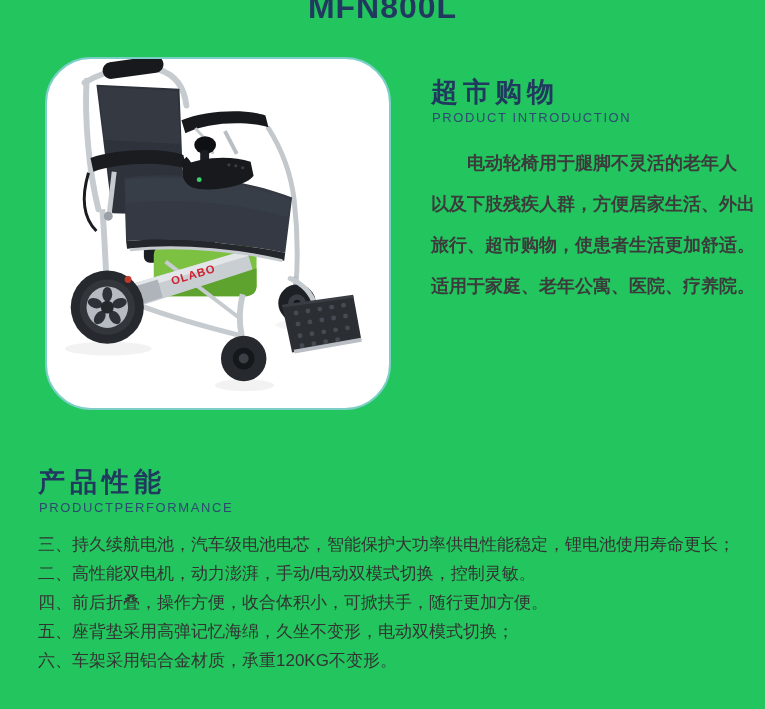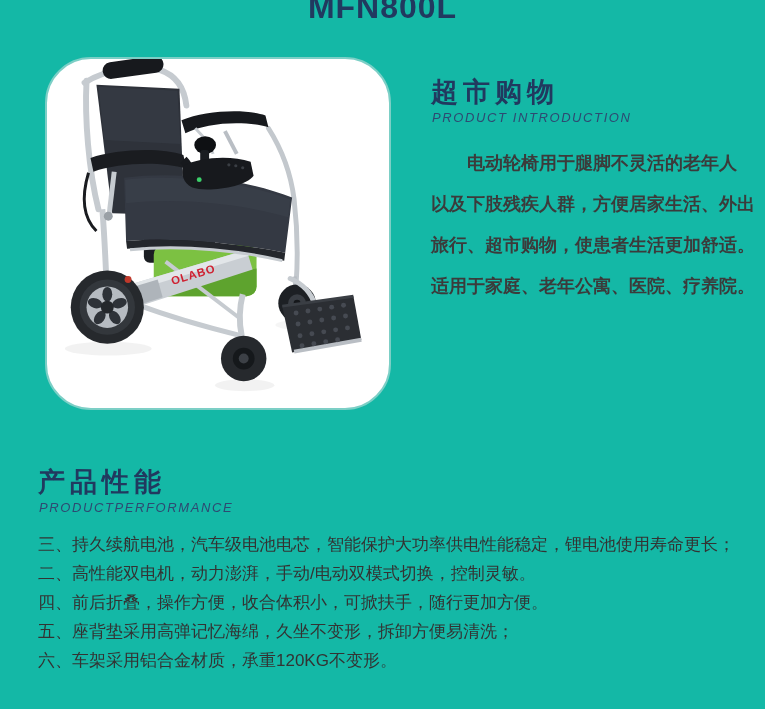--- a/index.html
+++ b/index.html
@@ -1,17 +1,17 @@
 <!DOCTYPE html>
 <html><head>
 <meta charset="utf-8">
 <style>
   html,body{margin:0;padding:0;background:#ffffff;}
   .page{
-    position:relative;width:765px;height:709px;overflow:hidden;background:#14b8a6;
+    position:relative;width:765px;height:709px;overflow:hidden;background:#22c55e;
     font-family:"Liberation Sans","DejaVu Sans",sans-serif;
   }
   
   .model-title{
     position:absolute;top:-9px;left:0;right:0;text-align:center;
     font-size:32px;line-height:32px;font-weight:bold;color:#21395f;letter-spacing:1px;
   }
   
   .product-card{
     position:absolute;left:45px;top:57px;width:346px;height:353px;
@@ -19,21 +19,20 @@
     overflow:hidden;
   }
   .product-card svg{display:block;width:100%;height:100%;}
   
   .sec-heading{
     margin:0;font-size:27px;line-height:32px;font-weight:bold;color:#21395f;letter-spacing:5px;
   }
   .sec-subheading{
     margin:2px 0 0 1px;font-size:13px;line-height:16px;color:#2e4a72;letter-spacing:1.6px;
     font-weight:normal;
-    font-style:italic;
   }
   
   .intro{position:absolute;left:431px;top:76px;width:330px;}
   .intro-body{margin-top:17px;width:326px;font-size:18px;line-height:41px;color:#3b3b3b;font-weight:bold;}
   .intro-line{white-space:nowrap;}
   .intro-line.indent{text-indent:2em;}
   
   .performance{position:absolute;left:38px;top:466px;width:722px;}
   .perf-list{margin-top:14px;font-size:17px;line-height:29px;color:#333333;}
   .perf-item{white-space:nowrap;}
@@ -163,18 +162,18 @@
     </div>
   </section>
 
   <section class="performance">
     <h2 class="sec-heading">产品性能</h2>
     <div class="sec-subheading">PRODUCTPERFORMANCE</div>
     <div class="perf-list">
       <div class="perf-item">三、持久续航电池，汽车级电池电芯，智能保护大功率供电性能稳定，锂电池使用寿命更长；</div>
       <div class="perf-item">二、高性能双电机，动力澎湃，手动/电动双模式切换，控制灵敏。</div>
       <div class="perf-item">四、前后折叠，操作方便，收合体积小，可掀扶手，随行更加方便。</div>
-      <div class="perf-item">五、座背垫采用高弹记忆海绵，久坐不变形，拆卸方便易清洗；</div>
+      <div class="perf-item">五、座背垫采用高弹记忆海绵，久坐不变形，电动双模式切换；</div>
       <div class="perf-item">六、车架采用铝合金材质，承重120KG不变形。</div>
     </div>
   </section>
 
 </div>
 
 </body></html>

